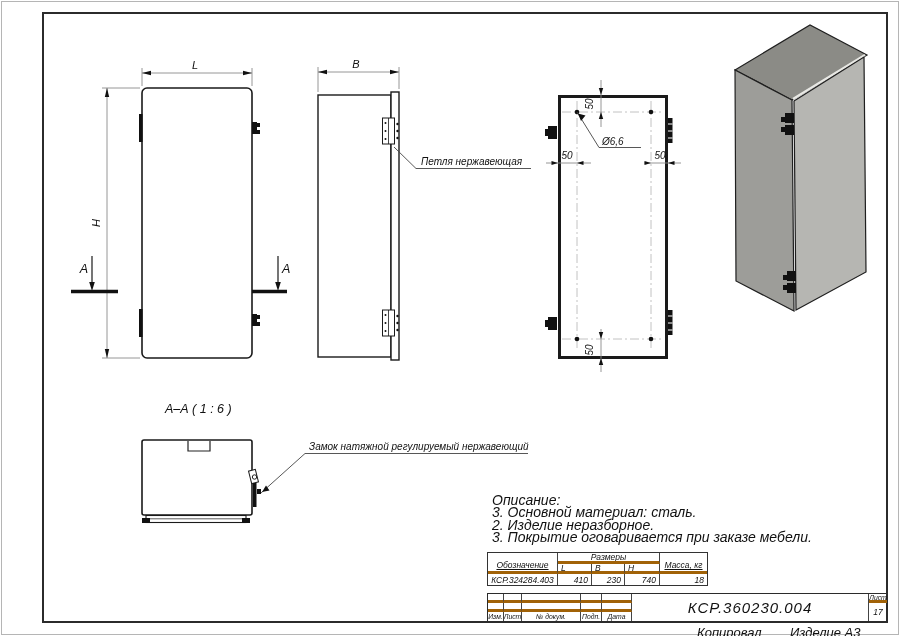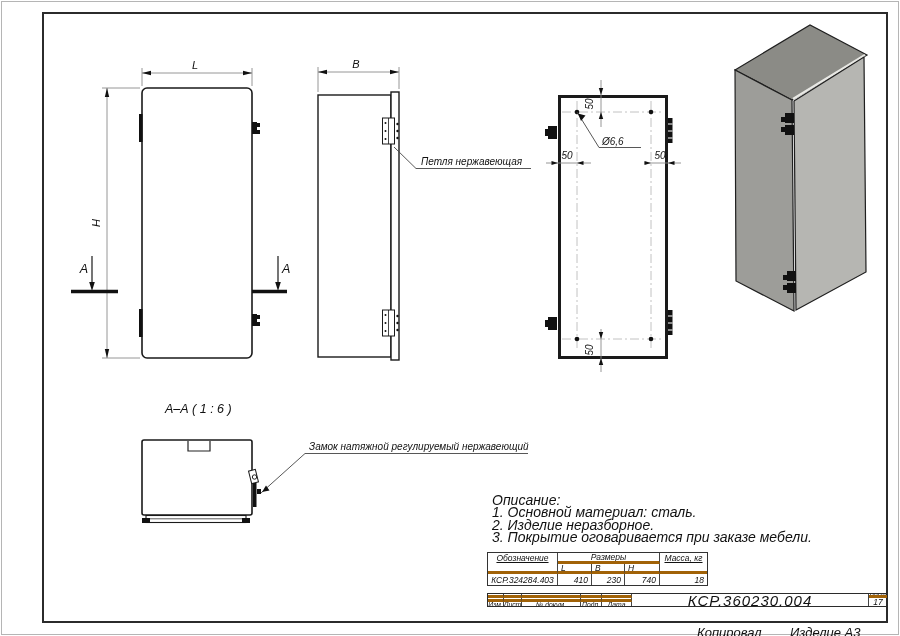--- a/index.html
+++ b/index.html
@@ -17,25 +17,25 @@
   .ah{fill:#111;stroke:none;}
   .desc{position:absolute;left:492px;top:494px;font-style:italic;font-size:14px;line-height:12.4px;}
   .desc p{margin:0;}
   
   .dimtab{position:absolute;left:487px;top:552px;width:221px;height:34px;border:1.3px solid #333;
           box-sizing:border-box;display:grid;grid-template-columns:70px 34px 33px 35px 1fr;
           grid-template-rows:1fr 1fr 1fr;font-style:italic;font-size:8.5px;}
   .dimtab div{box-sizing:border-box;display:flex;align-items:center;overflow:hidden;white-space:nowrap;}
   .br{border-right:1px solid #444;} .bb{border-bottom:3px solid #a16207;text-decoration:underline;}
   .cc{justify-content:center;} .cr{justify-content:flex-end;padding-right:3px;} .clft{padding-left:3px;}
-  .vend{align-items:flex-end !important;padding-bottom:8px;}
+  .vend{align-items:flex-end !important;padding-bottom:1px;}
   .sp-desig{grid-row:1/3;grid-column:1;} .sp-sizes{grid-row:1;grid-column:2/5;}
   .sp-mass{grid-row:1/3;grid-column:5;}
   
-  .tblock{position:absolute;left:487px;top:593px;width:401px;height:14px;border:1.6px solid #2b2b2b;
+  .tblock{position:absolute;left:487px;top:593px;width:401px;height:29px;border:1.6px solid #2b2b2b;
           box-sizing:border-box;display:grid;grid-template-columns:16px 18px 59px 21px 30px 1fr 18px;
           grid-template-rows:1fr 1fr 1fr;font-style:italic;font-size:6.8px;}
   .tblock div{box-sizing:border-box;display:flex;align-items:center;justify-content:center;overflow:hidden;white-space:nowrap;}
   .docnum{grid-row:1/4;grid-column:6;font-size:15px;letter-spacing:1px;}
   .listhead{grid-row:1;grid-column:7;font-size:6.8px;}
   .listnum{grid-row:2/4;grid-column:7;font-size:8.5px;}
   .foot{position:absolute;top:625px;font-style:italic;font-size:13px;}
 </style>
 </head>
 <body>
@@ -223,21 +223,21 @@
       <g>
         <path d="M261,493 L305,453.5 H528" stroke="#444" stroke-width=".9" fill="none"></path>
         <polygon class="ah" points="262,492 269.5,490.5 266,485.5"></polygon>
         <text class="lbl t10" x="309" y="450">Замок натяжной регулируемый нержавеющий</text>
       </g>
     </g>
   </svg>
 
   <div class="desc">
     <p>Описание:</p>
-    <p>1. Основной материал: сталь.</p>
+    <p>3. Основной материал: сталь.</p>
     <p>2. Изделие неразборное.</p>
     <p>3. Покрытие оговаривается при заказе мебели.</p>
   </div>
 
   <div class="dimtab">
     <div class="sp-desig br bb cc vend">Обозначение</div>
     <div class="sp-sizes br bb cc">Размеры</div>
     <div class="sp-mass bb cc vend">Масса, кг</div>
     <div class="br bb clft" style="grid-row:2;grid-column:2">L</div>
     <div class="br bb clft" style="grid-row:2;grid-column:3">B</div>

